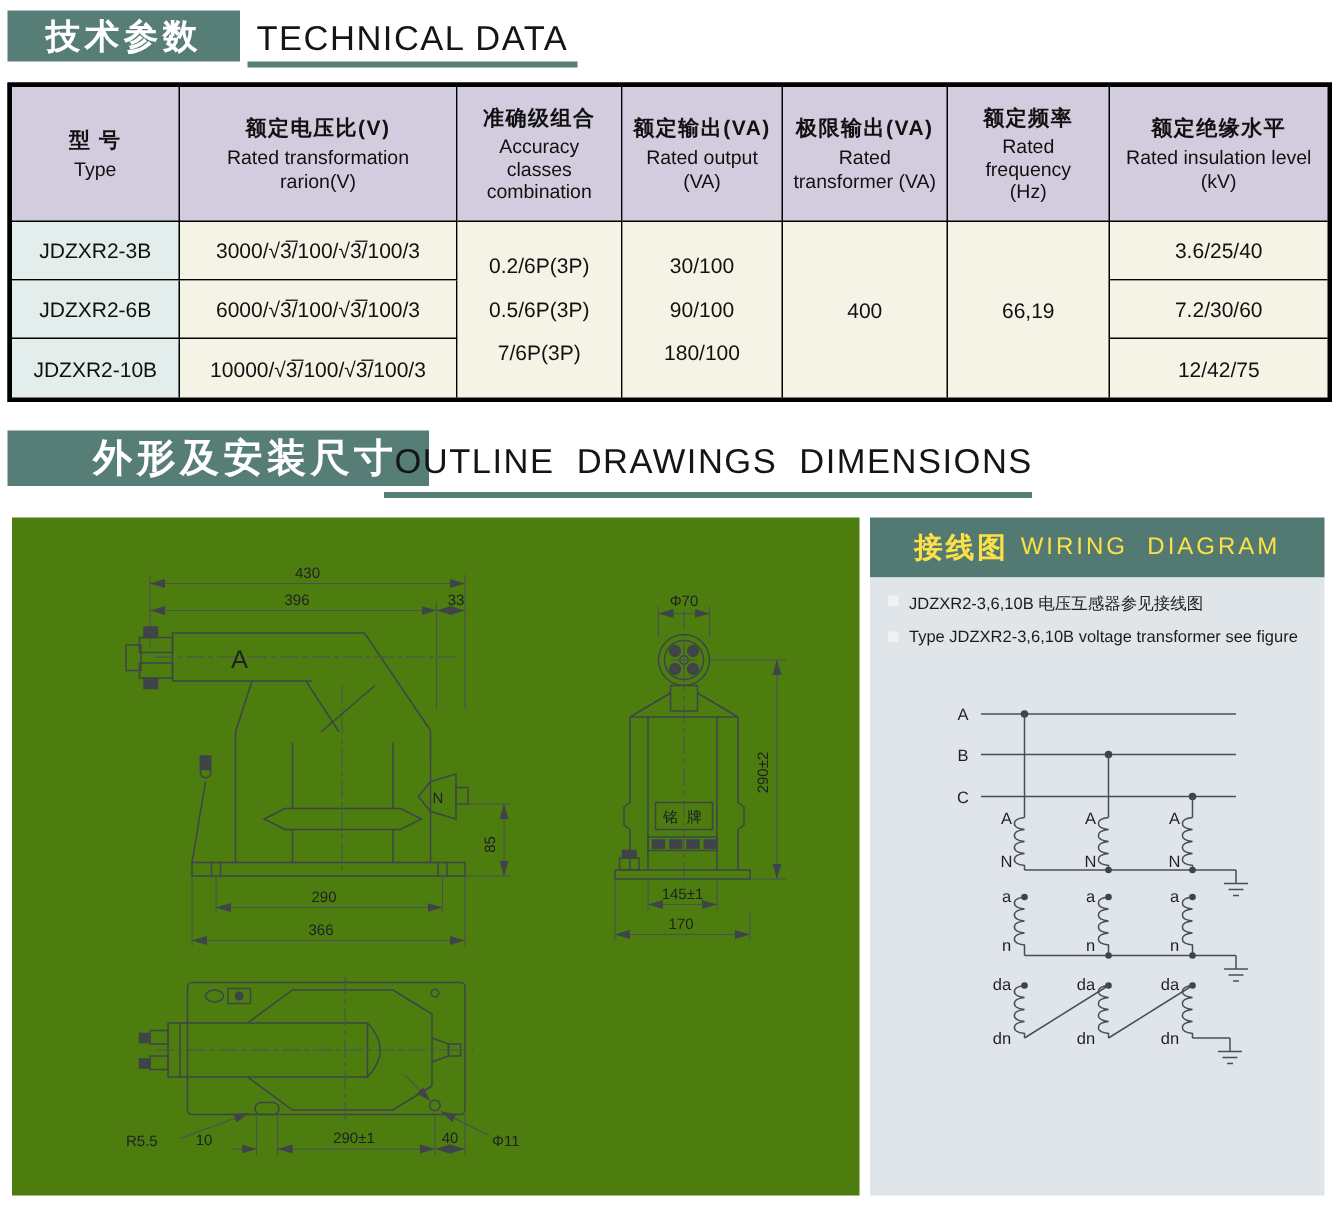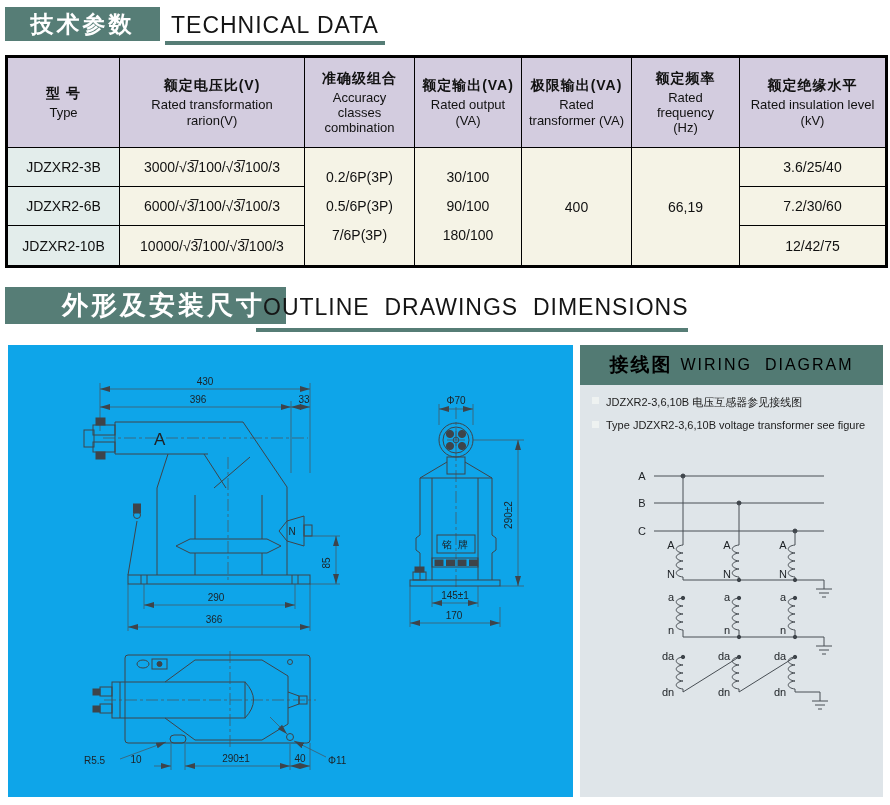--- a/index.html
+++ b/index.html
@@ -18,23 +18,23 @@
      border-right:1px solid #000;border-bottom:1px solid #000;text-align:center;font-size:14px;}
   .c.lr{border-right:none;}
   .c.lb{border-bottom:none;align-items:center;}
   .hd{background:#d3ccdf;}
   .hd .cn{font-weight:bold;font-size:14px;letter-spacing:1px;}
   .hd .en{font-size:13px;line-height:1.18;margin-top:2px;padding:0 4px;}
   .bgt{background:#e3edeb;}
   .bgc{background:#f5f3e6;}
   .mline{line-height:29px;}
   
-  .drawbg{background:#0ea5e9;}
+  .drawbg{background:#4d7c0f;}
   .wpanel{display:flex;flex-direction:column;}
-  .whead{height:40px;background:#527a73;color:#000000;display:flex;align-items:center;justify-content:center;gap:8px;flex:0 0 auto;}
+  .whead{height:40px;background:#527a73;color:#fde047;display:flex;align-items:center;justify-content:center;gap:8px;flex:0 0 auto;}
   .whead .cn{font-size:19px;font-weight:bold;letter-spacing:2px;}
   .whead .en{font-size:16px;letter-spacing:2px;white-space:pre;}
   .wbody{flex:1;background:#dfe5e9;padding:10px 14px 0 12px;}
   .note{display:flex;align-items:flex-start;gap:7px;font-size:11px;color:#1c1c1c;margin-bottom:9px;}
   .note .sq{width:7px;height:7px;background:#eef2f1;margin-top:2px;flex:0 0 auto;}
   
   svg{display:block;}
   .ln{stroke:#3e444a;stroke-width:1;fill:none;}
   .lf{stroke:#3e444a;stroke-width:1;fill:#3e444a;}
   .thin{stroke:#4a5056;stroke-width:0.7;fill:none;}

